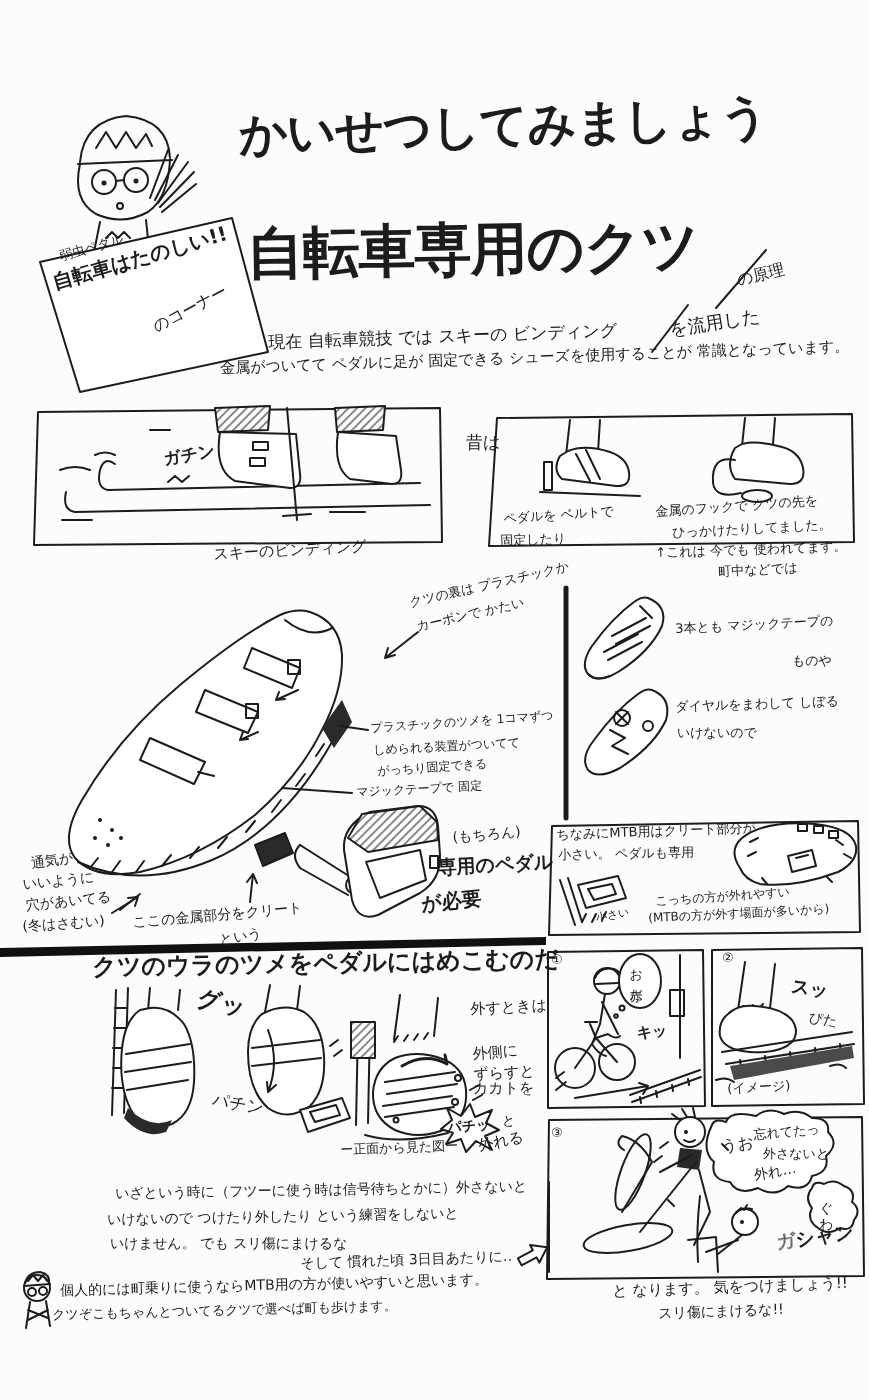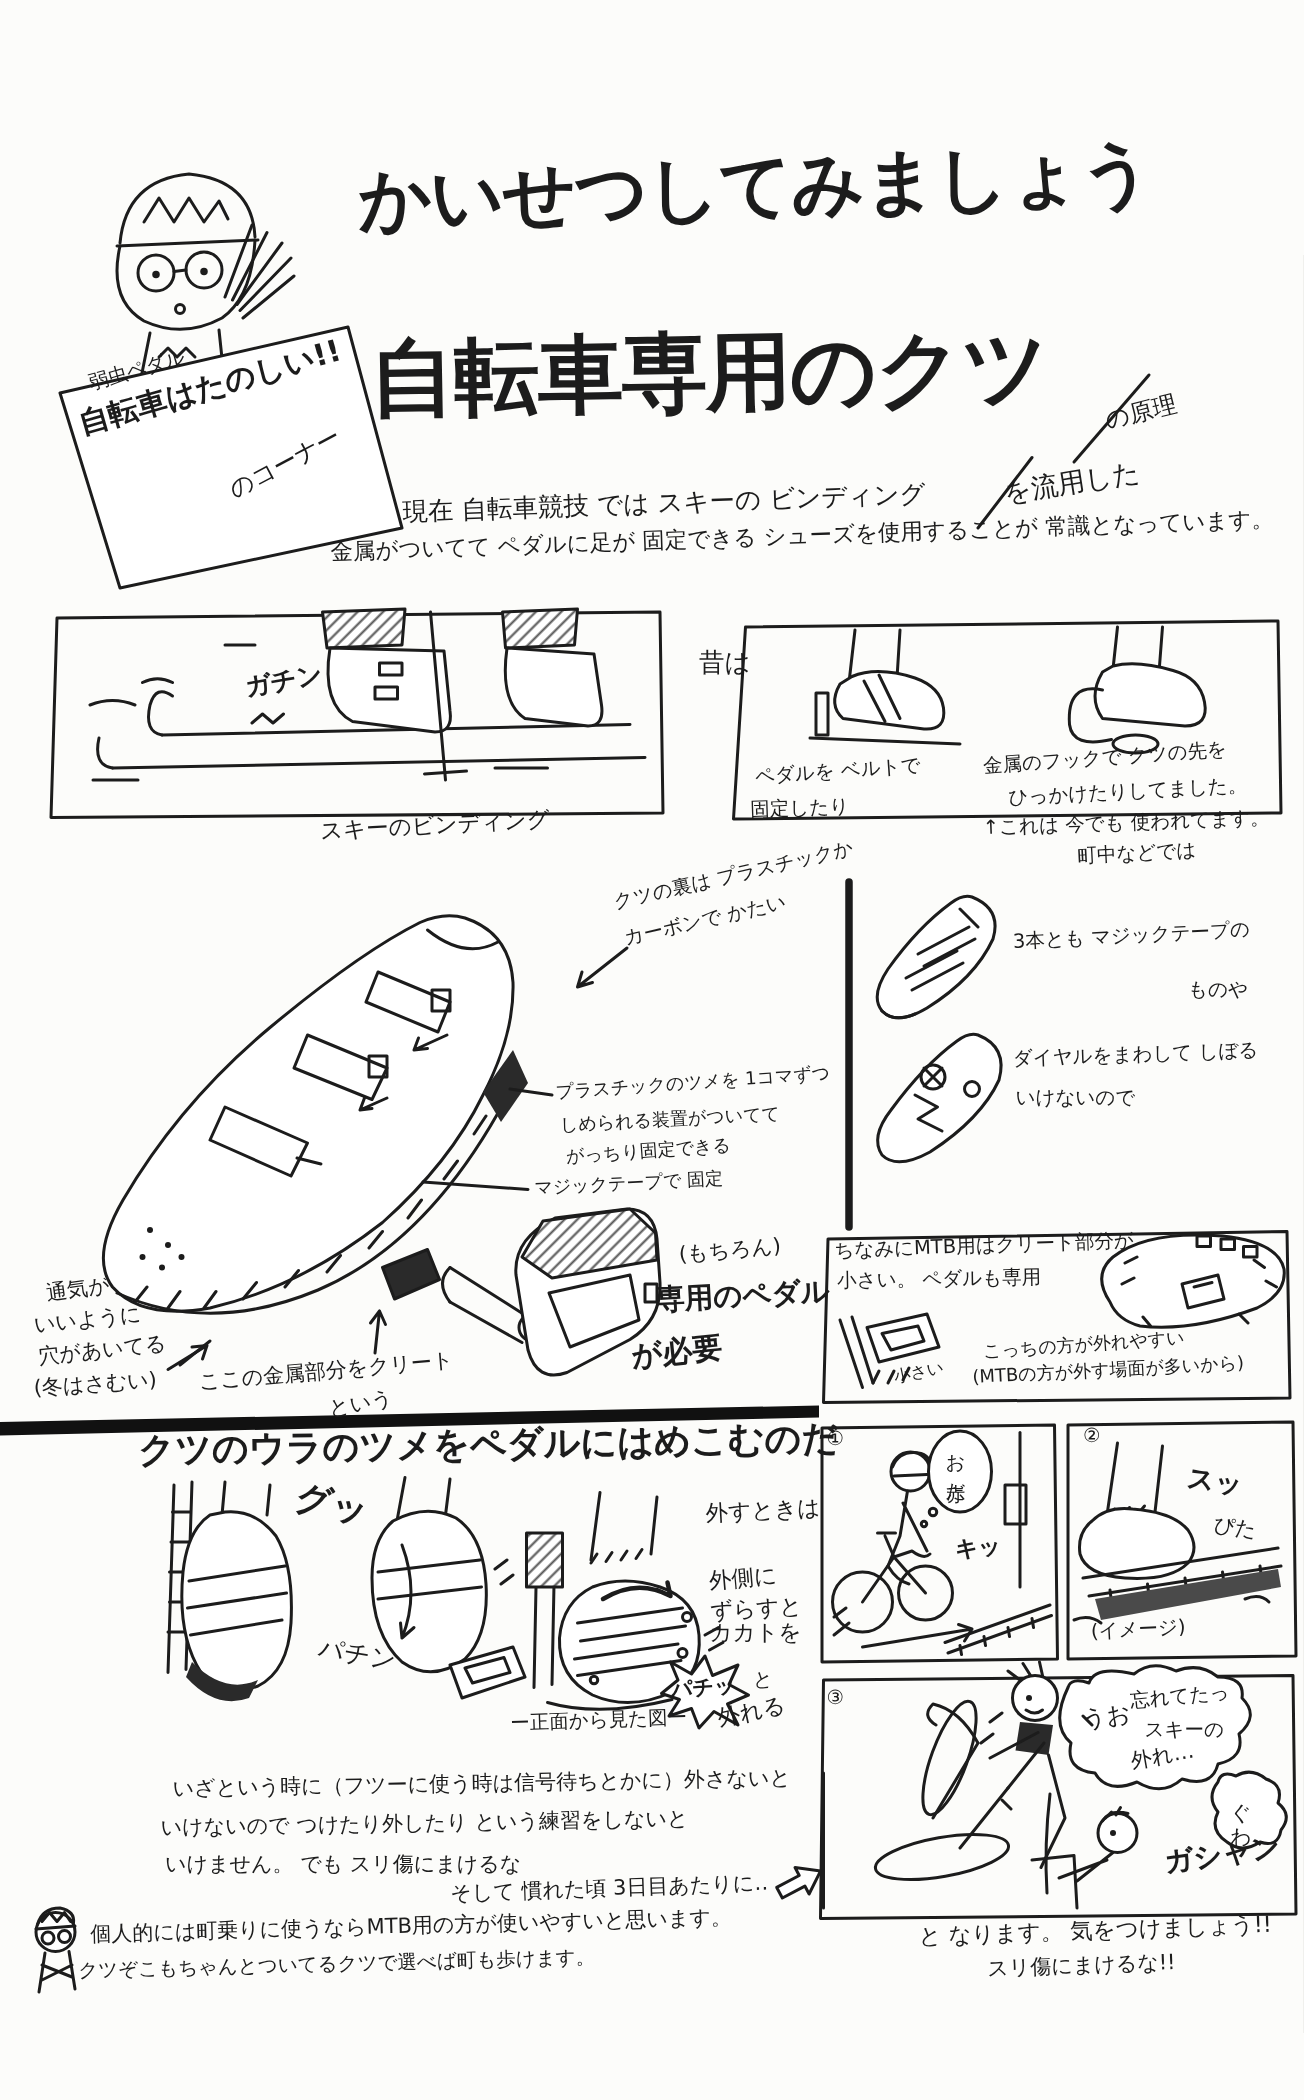--- a/index.html
+++ b/index.html
@@ -349,21 +349,21 @@
 <div class="t" style="left:551px;top:953px;font-size:13px">①</div>
 <div class="t v" style="left:628px;top:960px;font-size:13px">お 赤だ</div>
 <div class="t b" style="left:636px;top:1025px;font-size:15px;transform:rotate(-5deg)">キッ</div>
 <div class="t" style="left:722px;top:951px;font-size:13px">②</div>
 <div class="t b" style="left:793px;top:976px;font-size:18px;transform:rotate(8deg)">スッ</div>
 <div class="t" style="left:810px;top:1010px;font-size:14px;transform:rotate(8deg)">ぴた</div>
 <div class="t" style="left:727px;top:1082px;font-size:13px;transform:rotate(-3deg)">(イメージ)</div>
 <div class="t" style="left:551px;top:1126px;font-size:13px">③</div>
 <div class="t" style="left:720px;top:1138px;font-size:16px;transform:rotate(-8deg)">うお</div>
 <div class="t" style="left:753px;top:1128px;font-size:13px;transform:rotate(-5deg)">忘れてたっ</div>
-<div class="t" style="left:763px;top:1147px;font-size:13px">スキーの</div>
+<div class="t" style="left:763px;top:1147px;font-size:13px">外さないと</div>
 <div class="t" style="left:753px;top:1168px;font-size:14px;transform:rotate(-10deg)">外れ…</div>
 <div class="t v" style="left:818px;top:1192px;font-size:14px">ぐわ</div>
 <div class="t b" style="left:775px;top:1232px;font-size:19px;transform:rotate(-8deg)">ガシャン</div>
 <div class="t" style="left:612px;top:1283px;font-size:15px;transform:rotate(-2deg)">と なります。 気をつけましょう!!</div>
 <div class="t" style="left:658px;top:1306px;font-size:14px;transform:rotate(-2deg)">スリ傷にまけるな!!</div>
 
 <div class="t" style="left:115px;top:1186px;font-size:14px;transform:rotate(-1deg)">いざという時に（フツーに使う時は信号待ちとかに）外さないと</div>
 <div class="t" style="left:107px;top:1212px;font-size:14px;transform:rotate(-1deg)">いけないので つけたり外したり という練習をしないと</div>
 <div class="t" style="left:110px;top:1236px;font-size:14px">いけません。 でも スリ傷にまけるな</div>
 <div class="t" style="left:300px;top:1256px;font-size:14px;transform:rotate(-2deg)">そして 慣れた頃 3日目あたりに‥</div>

